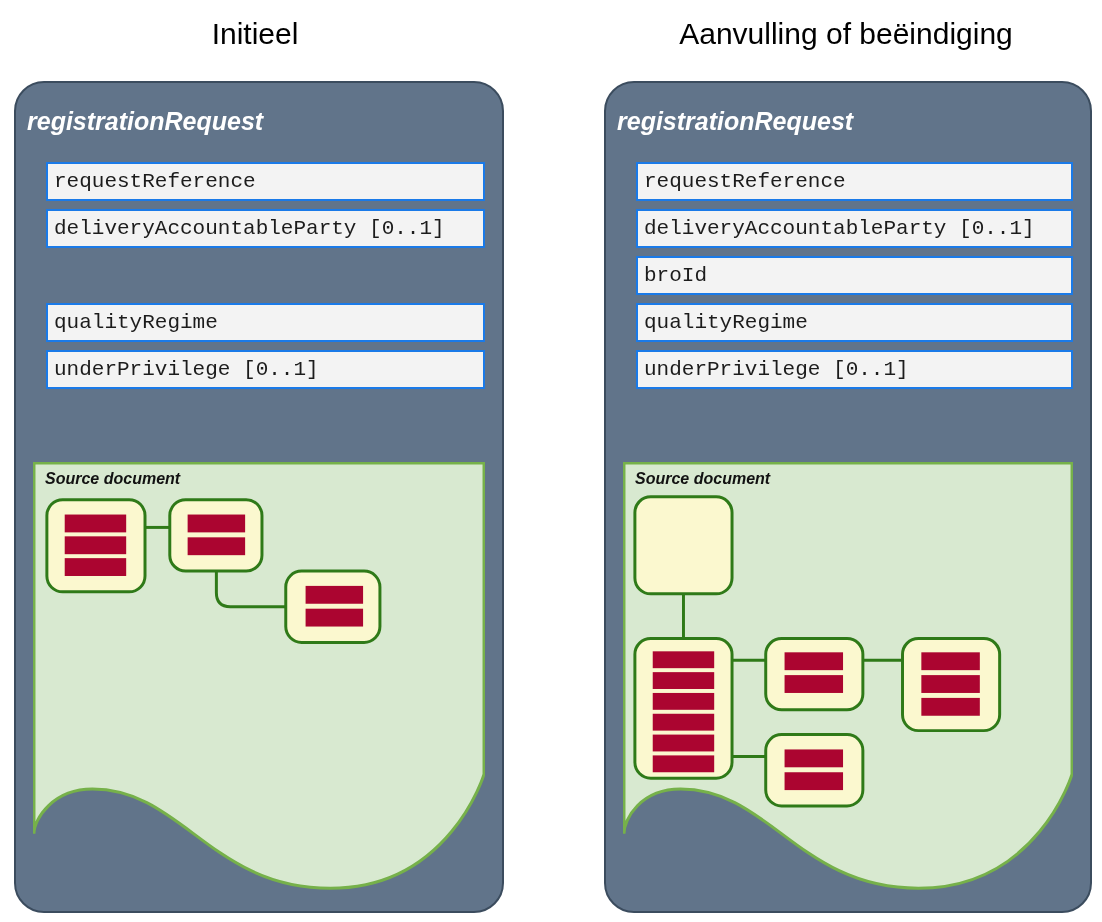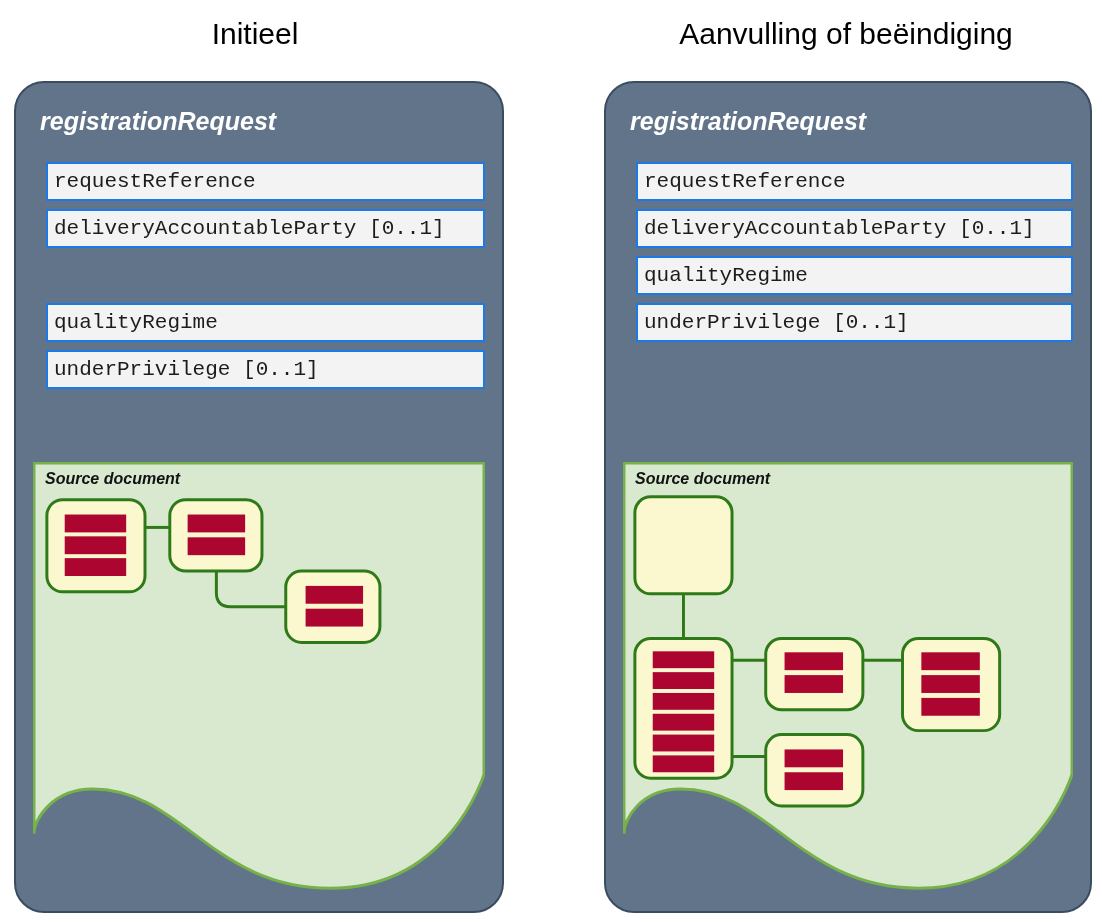--- a/index.html
+++ b/index.html
@@ -36,21 +36,21 @@
     border: 2px solid #3b4c5e;
     border-radius: 30px;
     box-sizing: border-box;
     overflow: hidden;
   }
   #panel-left  { left: 14px;  width: 490px; }
   #panel-right { left: 604px; width: 488px; }
 
   .panel-title {
     position: absolute;
-    left: 24px;
+    left: 11px;
     top: 24px;
     font-family: "Liberation Sans", sans-serif;
     font-weight: bold;
     font-style: italic;
     font-size: 25px;
     color: #ffffff;
     letter-spacing: 0px;
     white-space: nowrap;
   }
 
@@ -167,20 +167,21 @@
   </div>
 </div>
 
 <div class="panel" id="panel-right">
 
   <div class="panel-title">registrationRequest</div>
 
   <div class="fields">
     <div class="field-row">requestReference</div>
     <div class="field-row">deliveryAccountableParty [0..1]</div>
+    <div class="field-row">broId</div>
     <div class="field-row">qualityRegime</div>
     <div class="field-row">underPrivilege [0..1]</div>
   </div>
 
   <div class="source-doc">
     <svg viewBox="0 0 454 455" preserveAspectRatio="none">
       <path d="M1,1 L453,1 L453,315
                C453,315 418,430 298,430
                C178,430 148,330 58,330
                C18,330 1,360 1,375 Z" fill="#d8e9d0" stroke="#76b14a" stroke-width="3"></path>

